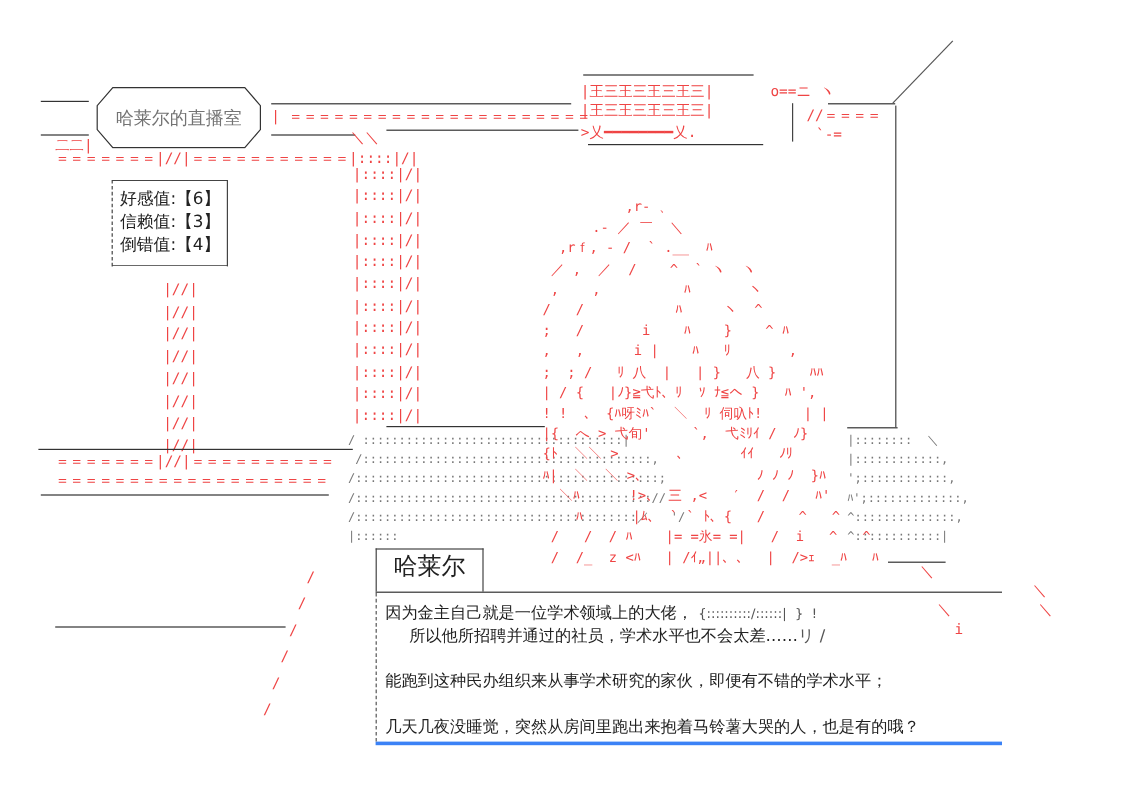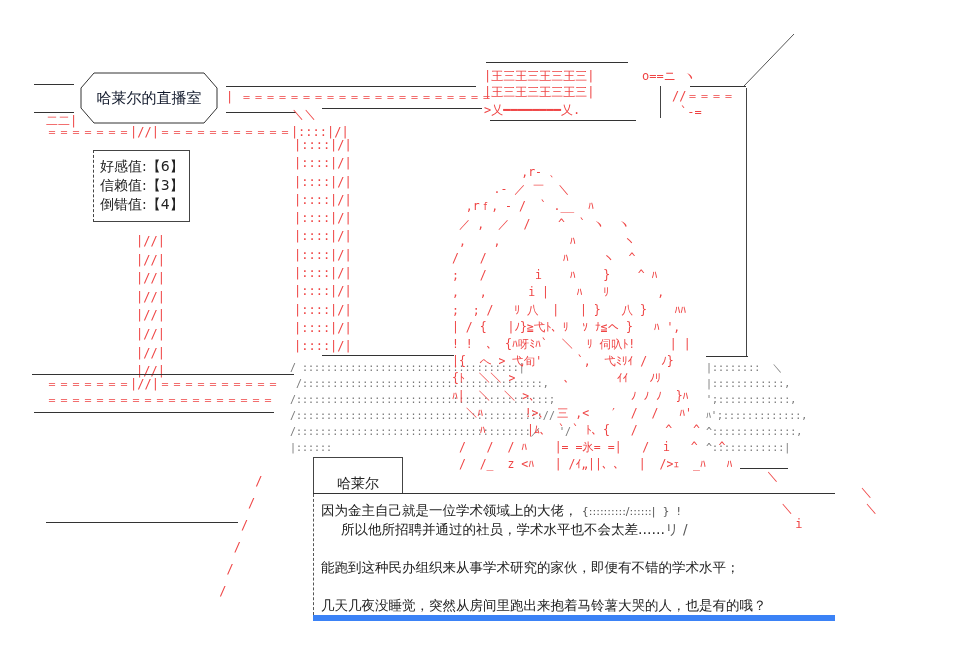--- a/index.html
+++ b/index.html
@@ -7,36 +7,36 @@
          font-family:"DejaVu Sans", sans-serif; color:#222; }
   .aa { position:absolute; white-space:pre; font-family:"DejaVu Sans Mono", monospace;
         font-size:12px; line-height:16px; color:#ef4444; }
   .hl { position:absolute; background:#333; height:1px; }
   .vl { position:absolute; background:#444; width:1px; }
 
   
   .title-box { position:absolute; left:80px; top:72px; width:138px; height:52px; }
   .title-box svg { position:absolute; left:0; top:0; }
   .title-text { position:absolute; left:0; top:0; width:138px; height:52px; display:flex;
-                align-items:center; justify-content:center; font-size:15px; color:#0f172a; }
+                align-items:center; justify-content:center; font-size:15px; color:#737373; }
 
   
   .stats-box { position:absolute; left:93px; top:150px; width:97px; height:72px;
                border:1px solid #444; border-left-style:dashed; box-sizing:border-box;
                padding:6px 0 0 6px; }
   .stat-row { font-size:14px; line-height:19px; color:#222; white-space:pre; }
 
   
   .name-box { position:absolute; left:313px; top:457px; width:90px; height:36px;
               border:1px solid #444; border-bottom:none; box-sizing:border-box;
-              display:flex; align-items:flex-end; justify-content:center; font-size:14px; }
+              display:flex; align-items:flex-start; justify-content:center; font-size:20px; }
 
   
   .dialogue { position:absolute; left:313px; top:493px; width:522px; height:128px;
-              border-top:1px solid #333; border-bottom:6px solid #3b82f6; box-sizing:border-box; }
+              border-top:1px solid #333; border-bottom:3px solid #3b82f6; box-sizing:border-box; }
   .dialogue::before { content:""; position:absolute; left:0; top:0; bottom:0; border-left:1px dashed #555; }
   .dlg-line { position:absolute; left:8px; font-size:13.5px; color:#222; white-space:pre; }
 
   
   .kbd { position:absolute; left:484px; top:62px; width:148px; height:42px; }
 </style>
 </head>
 <body>
 
 <div class="hl" style="left:34px;top:84px;width:40px;"></div>

